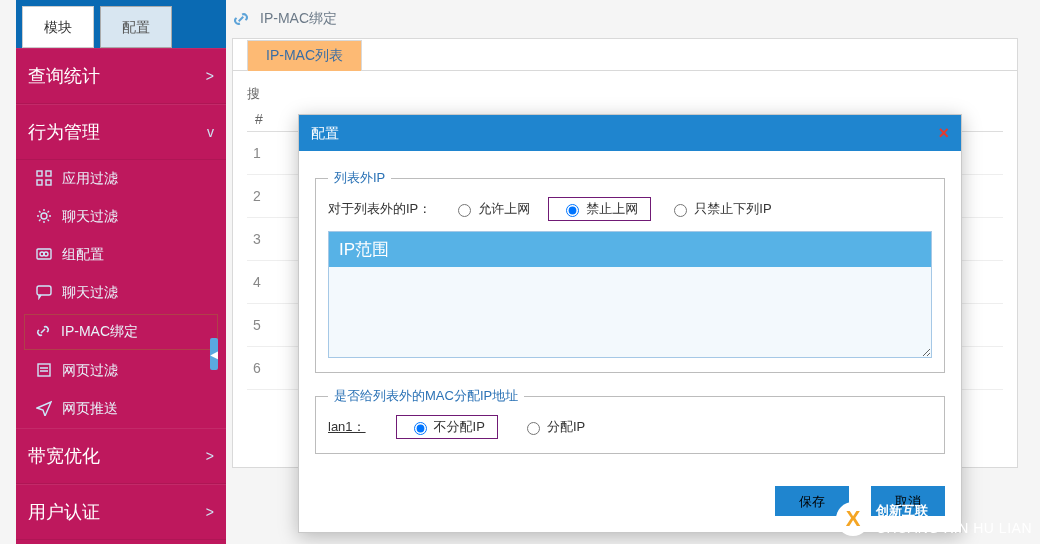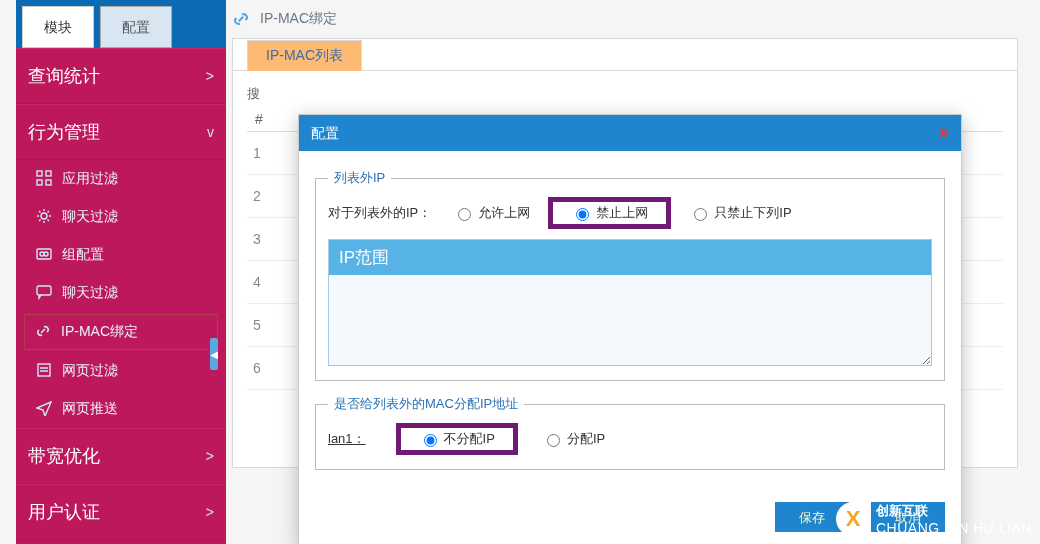--- a/index.html
+++ b/index.html
@@ -26,28 +26,28 @@
   .dialog{position:absolute;left:298px;top:114px;width:662px;background:#fff;border:1px solid #c9c9c9;box-shadow:0 4px 18px rgba(0,0,0,.25);}
   .dlg-head{height:36px;line-height:36px;background:#1f85cf;color:#fff;padding:0 12px;display:flex;justify-content:space-between;align-items:center;}
   .dlg-head .x{color:#e53b2e;font-weight:bold;font-size:18px;cursor:pointer;}
   .dlg-body{padding:18px 16px 10px;}
   fieldset{border:1px solid #bcbcbc;padding:10px 12px 14px;margin:0 0 14px;}
   fieldset legend{color:#2c73b6;padding:0 6px;font-size:13px;}
   .radio-row{display:flex;align-items:center;flex-wrap:wrap;gap:18px;font-size:13px;color:#333;}
   .radio-row .lbl{margin-right:4px;}
   .radio-opt{display:inline-flex;align-items:center;gap:4px;cursor:pointer;}
   .radio-opt input{cursor:pointer;}
-  .hl{border:5px solid #701a75;padding:2px 18px;}
+  .hl{border:1px solid #701a75;padding:2px 12px;}
   .ipr{margin-top:10px;border:1px solid #a5c8e6;}
   .ipr-head{background:#57b2e6;color:#fff;padding:6px 10px;font-size:17px;}
   .ipr-body{height:90px;background:#f3f9fd;resize:both;overflow:auto;}
   .lan-row{display:flex;align-items:center;gap:24px;font-size:13px;color:#333;}
   .lan-row .lbl{margin-right:6px;text-decoration:underline;}
   .btnbar{display:flex;justify-content:flex-end;gap:22px;padding:8px 16px 16px;}
-  .btn{width:74px;height:30px;line-height:30px;text-align:center;background:#1f85cf;color:#fef9c3;border:none;cursor:pointer;font-size:13px;}
+  .btn{width:74px;height:30px;line-height:30px;text-align:center;background:#1f85cf;color:#000000;border:none;cursor:pointer;font-size:13px;}
   .logo{position:absolute;right:8px;bottom:8px;display:flex;align-items:center;gap:6px;color:#fff;font-size:13px;}
   .logo .ball{width:34px;height:34px;border-radius:50%;background:#fff;display:flex;align-items:center;justify-content:center;color:#f4a524;font-weight:bold;font-size:22px;}
   svg{display:block;}
 </style>
 </head>
 <body>
 
 <div class="sidebar">
   <div class="tabbar">
     <div>模块</div>

